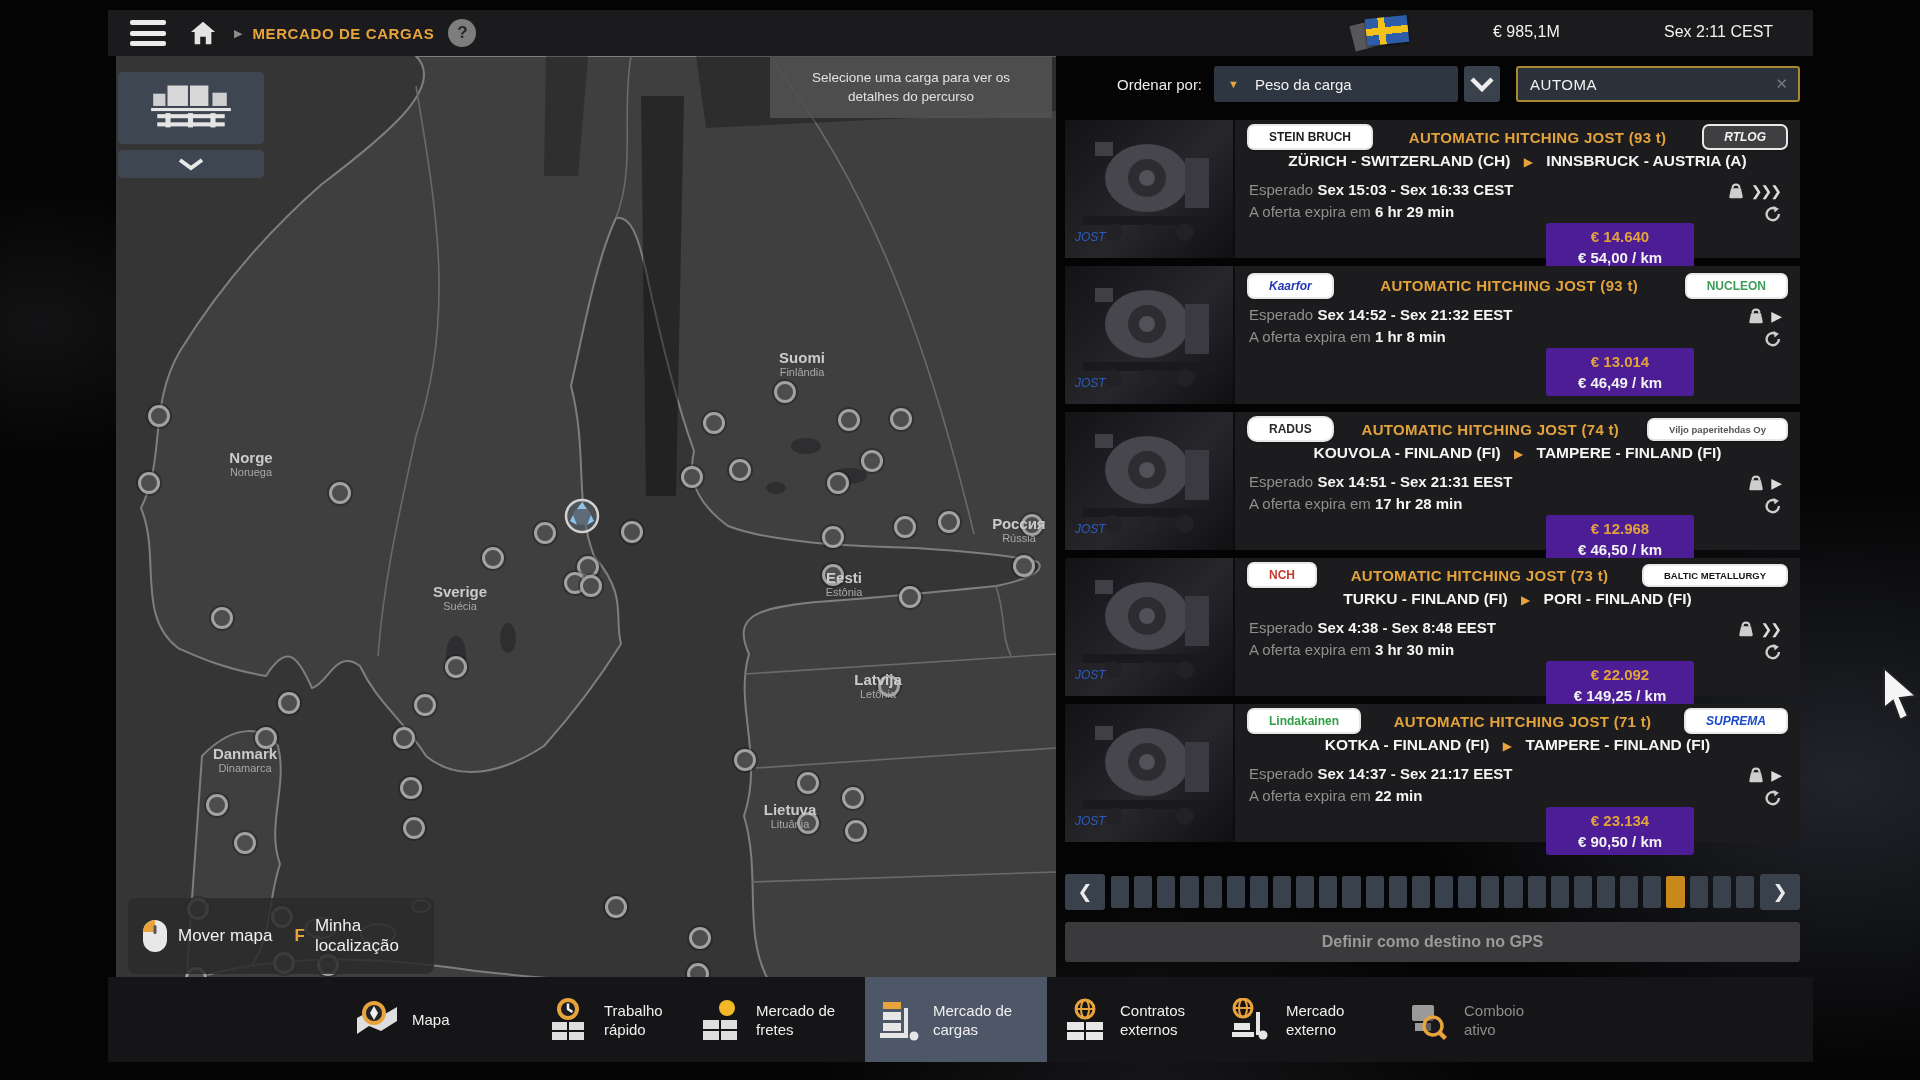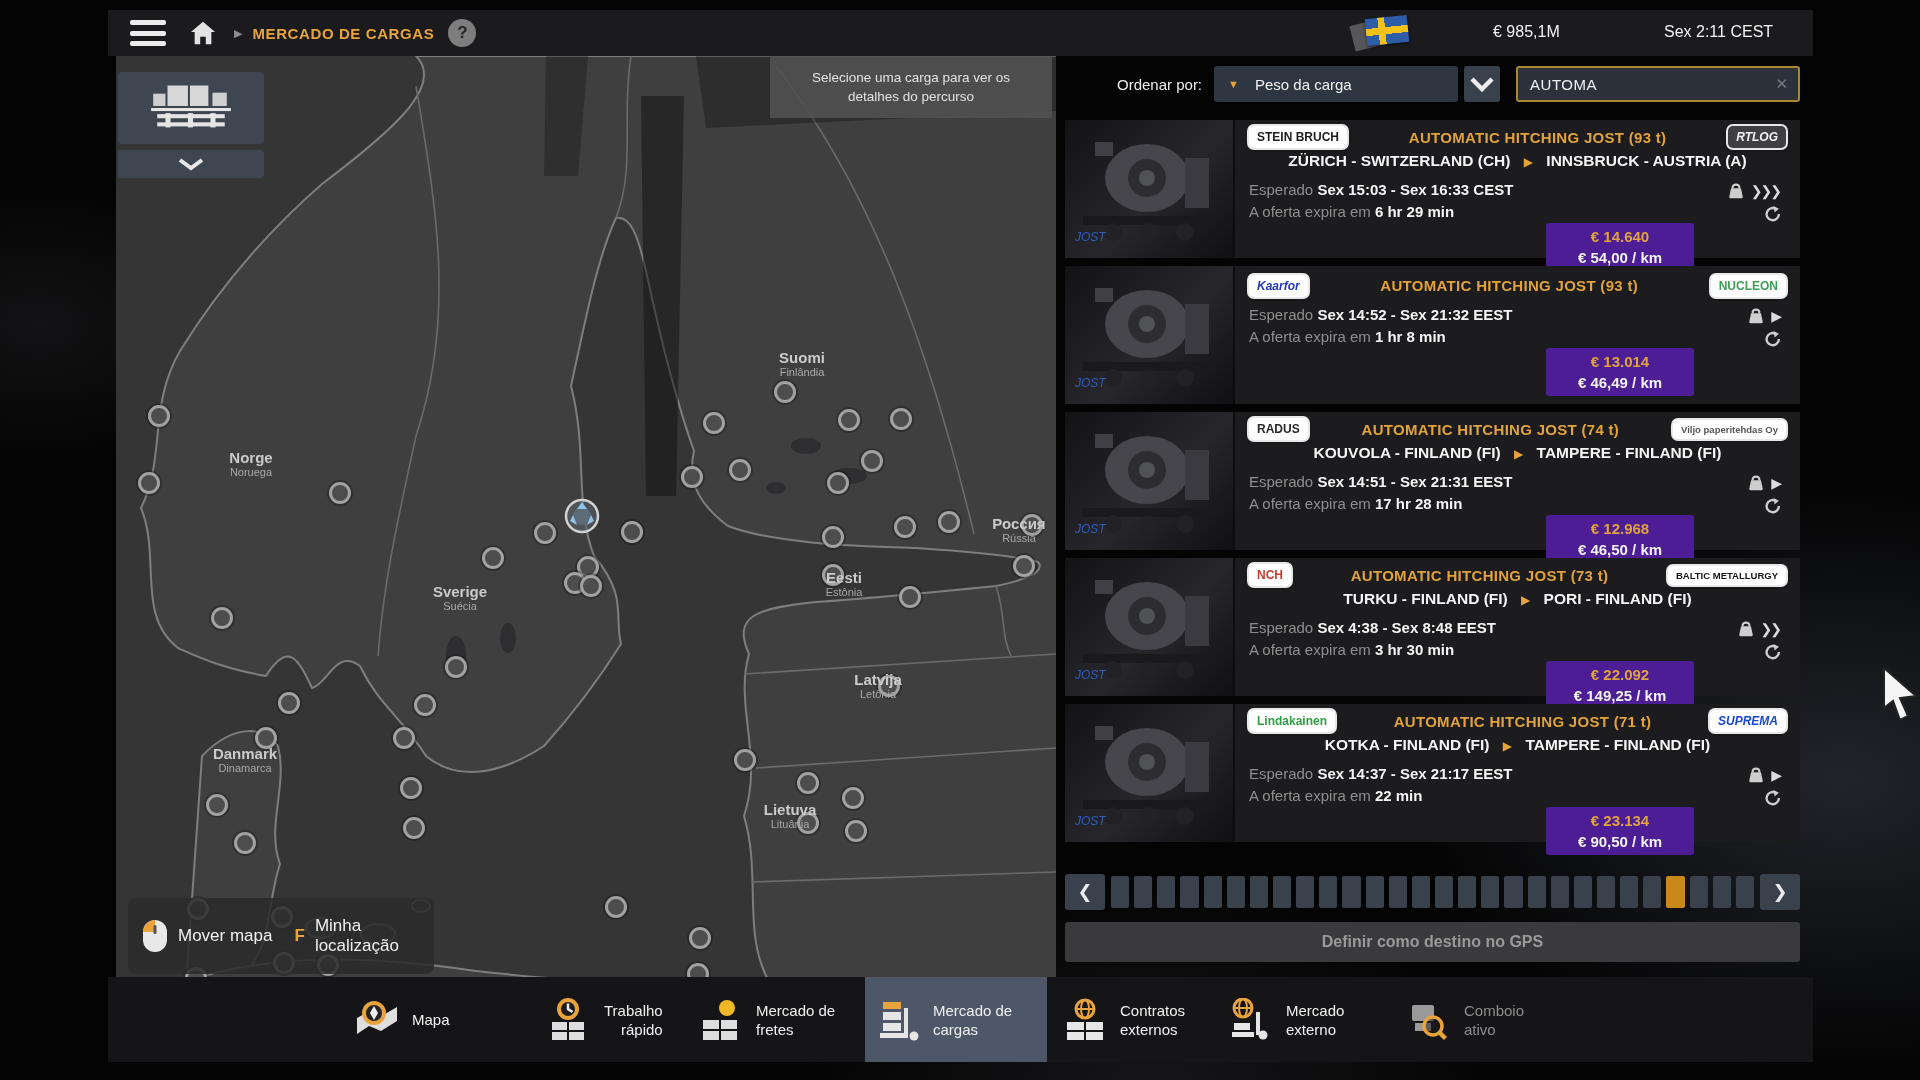--- a/index.html
+++ b/index.html
@@ -70,21 +70,21 @@
   .searchbox .q{margin-left:12px;font-size:15px;color:#f2f2f2;letter-spacing:.5px;}
   .searchbox .clr{margin-left:auto;margin-right:10px;color:#79797d;font-size:15px;cursor:pointer;}
 
   .cargo-list{position:absolute;left:0;top:64px;width:735px;}
   .card{position:relative;height:138px;margin-bottom:8px;background:#1c1c1e;cursor:pointer;}
   .thumb{position:absolute;left:0;top:0;width:168px;height:138px;overflow:hidden;
     background:linear-gradient(135deg,#131316 0%,#26262b 55%,#101013 100%);border-right:2px solid #0d0d0e;}
   .thumb-brand{position:absolute;left:10px;bottom:14px;color:#2f66d9;font-style:italic;font-weight:400;font-size:12px;opacity:.85;}
   .card-content{position:absolute;left:170px;right:0;top:0;bottom:0;padding:6px 14px 8px;box-sizing:border-box;display:flex;flex-direction:column;}
   .chead{display:flex;align-items:center;height:44px;}
-  .logo{background:#fff;color:#222;border-radius:5px;padding:4px 8px;font-weight:800;font-size:12px;
+  .logo{background:#fff;color:#222;border-radius:5px;padding:4px 20px;font-weight:800;font-size:12px;
     white-space:nowrap;box-shadow:0 0 0 2px rgba(255,255,255,.9),0 1px 4px rgba(0,0,0,.7);max-width:140px;overflow:hidden;text-overflow:ellipsis;}
   .ctitle{flex:1;text-align:center;color:#e2a23c;font-weight:700;font-size:15px;letter-spacing:.3px;padding:0 14px;}
   .croute{text-align:center;height:26px;line-height:26px;font-weight:700;font-size:15.5px;color:#f5f5f5;}
   .croute .rarrow{color:#e8a33d;font-size:12px;margin:0 9px;}
   .cbottom{display:flex;margin-top:5px;}
   .times{flex:1;font-size:15px;line-height:22px;}
   .times .lbl{color:#8f8f8f;}
   .times .val{color:#f5f5f5;font-weight:700;}
   .pricebox{width:132px;background:#4c1d95;border-radius:3px;padding:3px 8px;text-align:center;line-height:21px;align-self:flex-start;margin-top:44px;}
   .pricebox .p1{color:#e2a23c;font-weight:700;font-size:15px;}
@@ -459,21 +459,21 @@
         <ellipse cx="82" cy="58" rx="42" ry="34" fill="#46464c"></ellipse>
         <circle cx="82" cy="58" r="19" fill="#2c2c31"></circle>
         <circle cx="82" cy="58" r="8" fill="#515158"></circle>
         <rect x="120" y="38" width="24" height="50" fill="#3a3a40"></rect>
         <rect x="30" y="22" width="18" height="14" fill="#3f3f45"></rect>
       </svg>
       <span class="thumb-brand">JOST</span>
     </div>
     <div class="card-content">
       <div class="chead">
-        <span class="logo" style="color: rgb(42, 42, 46); background: rgb(255, 255, 255);">RADUS</span>
+        <span class="logo" style="color: rgb(42, 42, 46); background: rgb(255, 255, 255); border-radius: 8px;">RADUS</span>
         <span class="ctitle">AUTOMATIC HITCHING JOST (74 t)</span>
         <span class="logo" style="color: rgb(85, 85, 90); background: rgb(255, 255, 255); font-size: 9.5px; max-width: 110px;">Viljo paperitehdas Oy</span>
       </div>
       <div class="croute">
         <span>KOUVOLA - FINLAND (FI)</span>
         <span class="rarrow">▶</span>
         <span>TAMPERE - FINLAND (FI)</span>
       </div>
       <div class="cbottom">
         <div class="times">
@@ -673,21 +673,21 @@
     <svg viewBox="0 0 46 40" width="46" height="40">
       <path d="M3 34 L15 26 L27 31 L43 21 L43 7 L31 14 L19 9 L3 18 Z" fill="#dedede"></path>
       <circle cx="20" cy="13" r="10" fill="#232327" stroke="#e8a33d" stroke-width="4"></circle>
       <path d="M20 6 L24 13 L20 20 L16 13 Z" fill="#efefef"></path>
     </svg>
     <div class="lab">
         <div>Mapa</div>
         <div></div>
       </div>
   </div>
-  <div class="nav-item" style="left:428px;text-align:right;">
+  <div class="nav-item" style="left:428px;">
     <svg viewBox="0 0 46 44" width="46" height="44">
       <rect x="6" y="24" width="15" height="8" fill="#dedede"></rect>
         <rect x="23" y="24" width="15" height="8" fill="#dedede"></rect>
       <rect x="6" y="34" width="15" height="8" fill="#dedede"></rect>
         <rect x="23" y="34" width="15" height="8" fill="#dedede"></rect>
       <circle cx="22" cy="11" r="9" fill="#1d1d20" stroke="#e8a33d" stroke-width="4"></circle>
       <path d="M22 5.5 L22 11 L26.5 14" stroke="#efefef" stroke-width="2.5" fill="none"></path>
     </svg>
     <div class="lab">
         <div>Trabalho</div>

